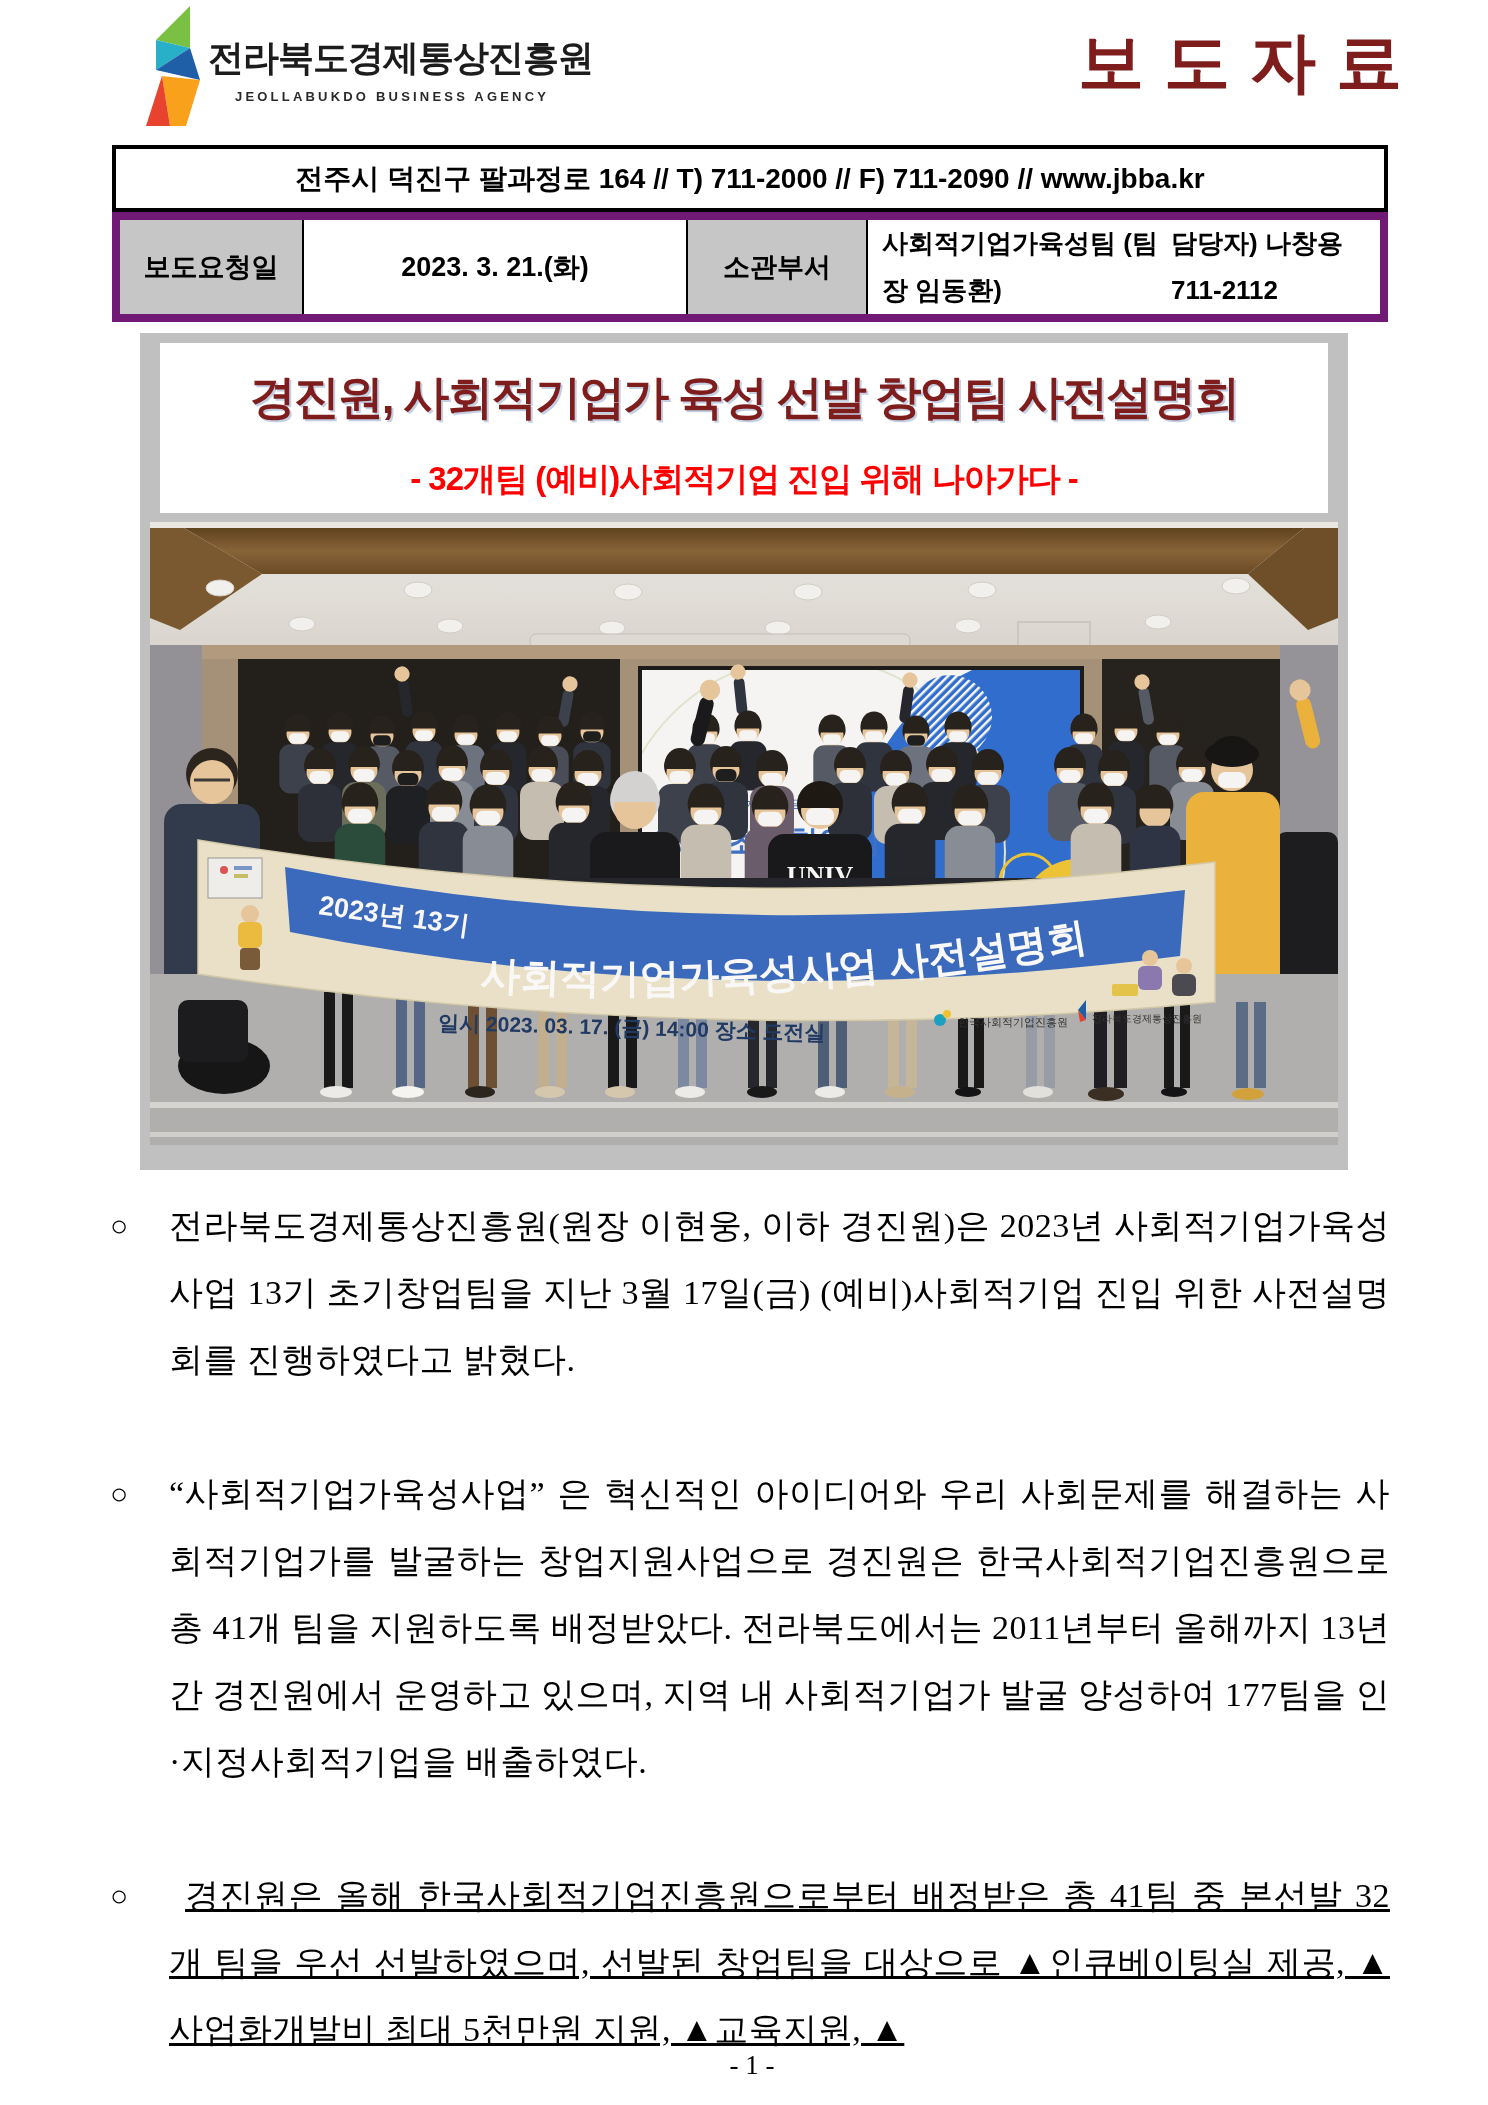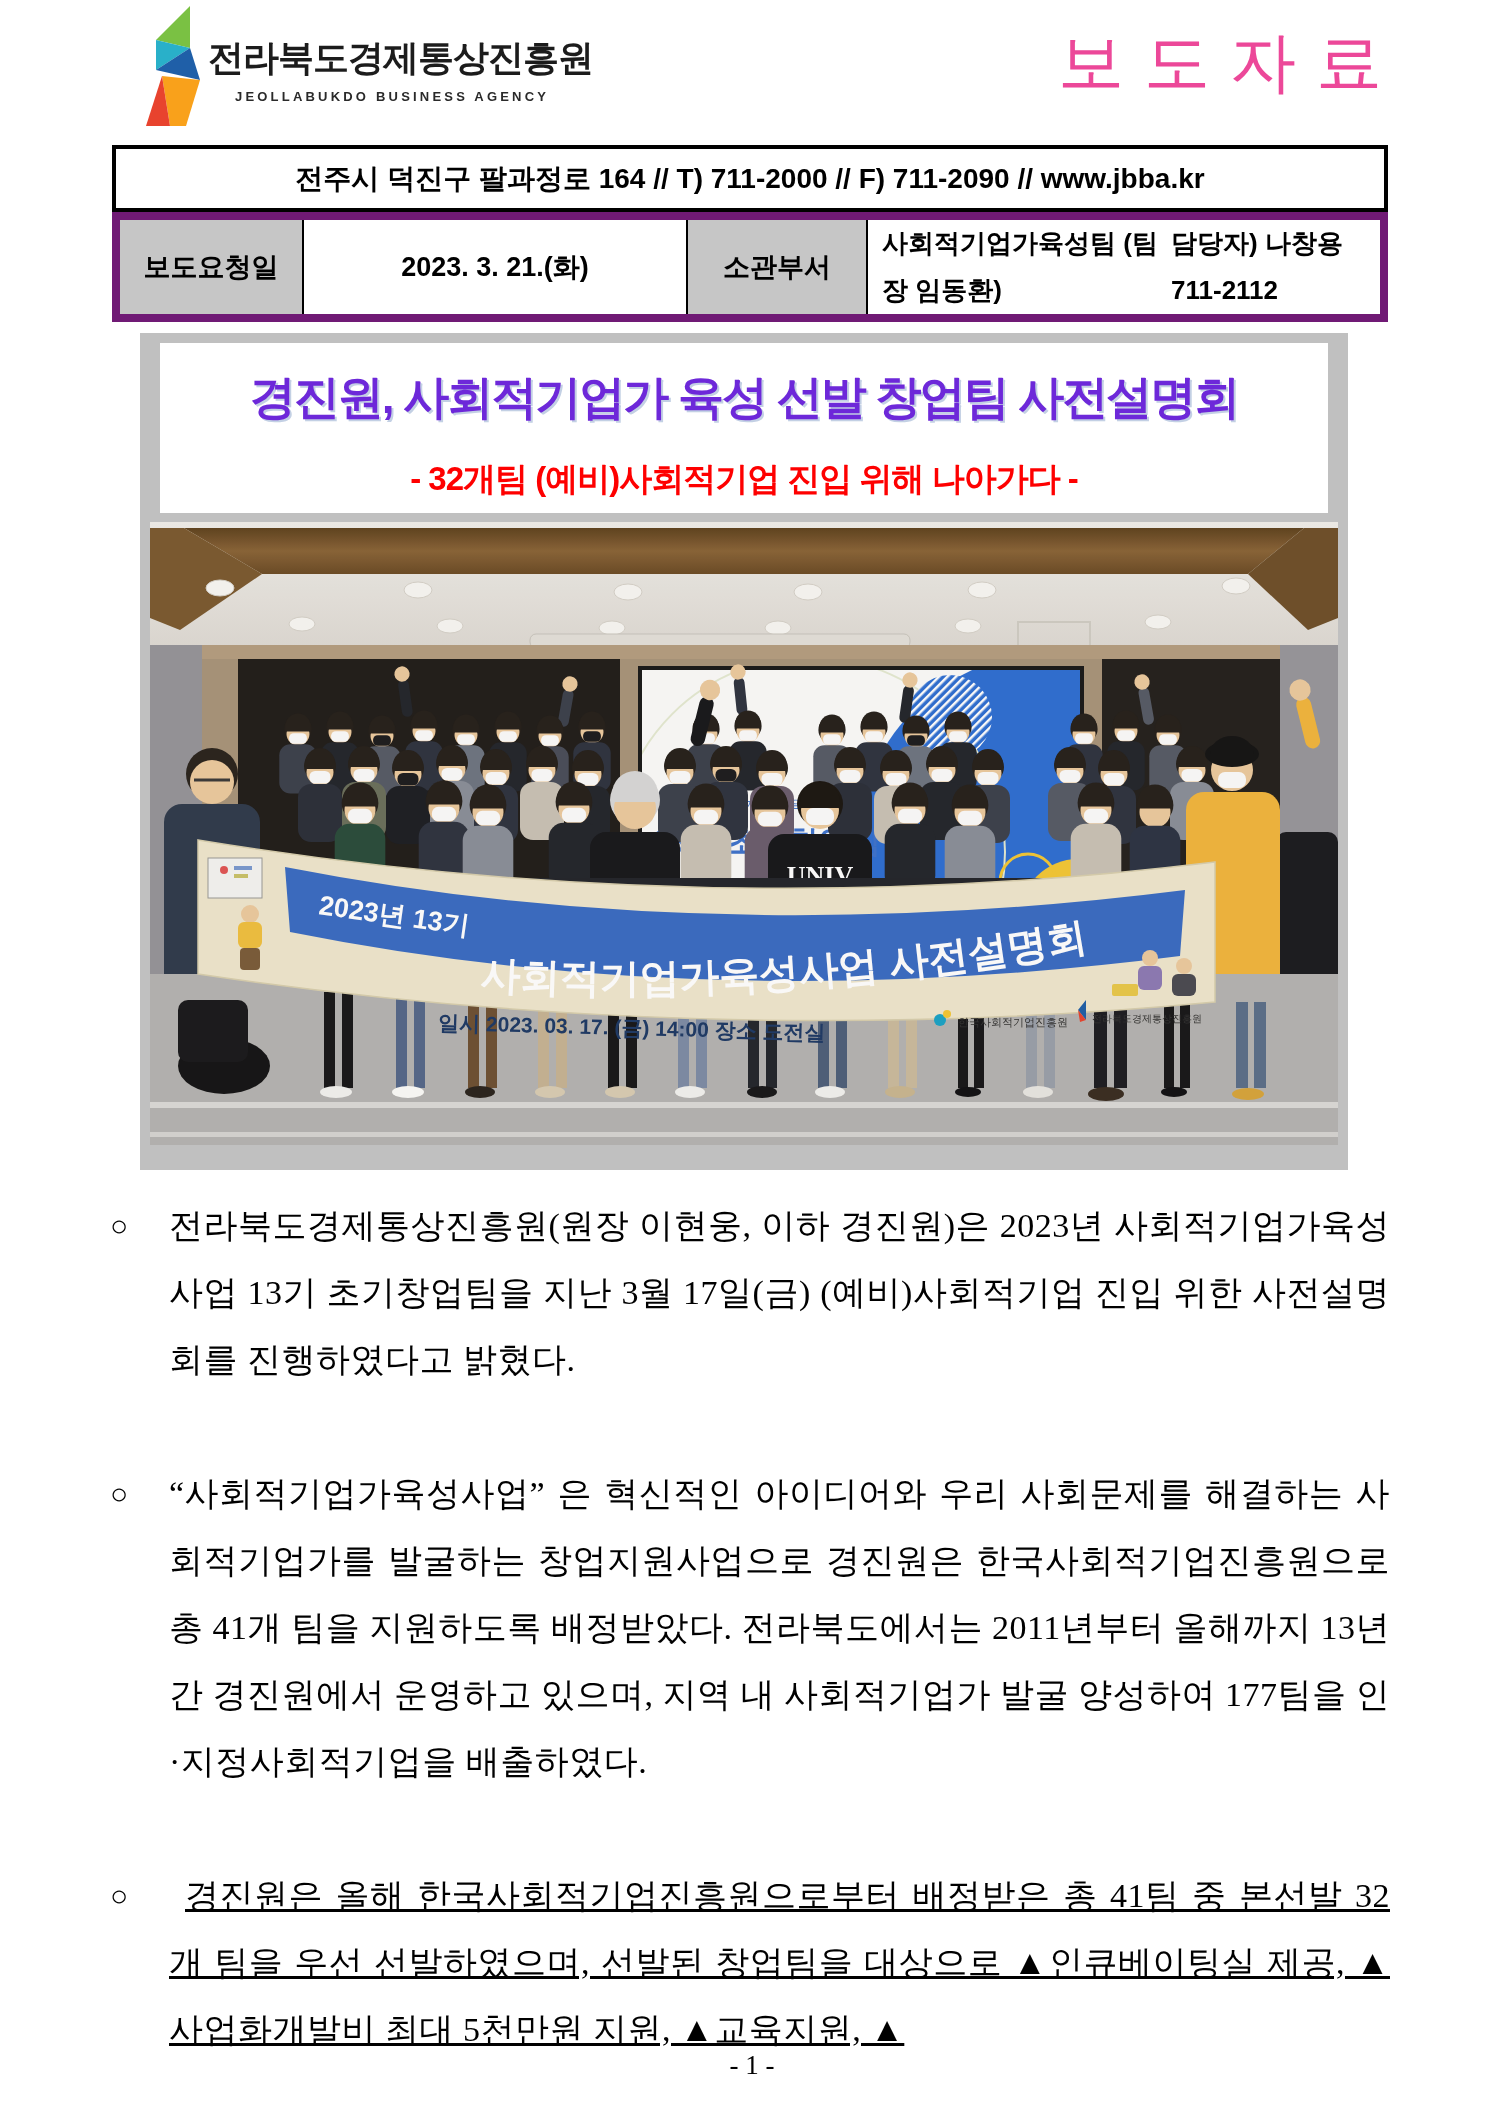--- a/index.html
+++ b/index.html
@@ -4,43 +4,43 @@
 <style>
   html,body{margin:0;padding:0;background:#ffffff;}
   .page{position:relative;width:1488px;height:2105px;background:#fff;overflow:hidden;
         font-family:"Liberation Sans", sans-serif;color:#000;padding-left:16px;}
 
   
   .logo-mark{position:absolute;left:138px;top:4px;width:66px;height:128px;}
   .org-block{position:absolute;left:208px;top:34px;}
   .org-kr{font-size:36px;font-weight:bold;letter-spacing:-1px;color:#1c1c1c;}
   .org-en{font-size:13px;font-weight:bold;letter-spacing:3.2px;color:#2a2a2a;margin-top:6px;margin-left:27px;}
-  .doc-type{position:absolute;right:102px;top:18px;font-size:66px;font-weight:400;
-            letter-spacing:20px;color:#ec4899;}
+  .doc-type{position:absolute;right:82px;top:18px;font-size:66px;font-weight:700;
+            letter-spacing:20px;color:#7f1d1d;}
 
   
   .addr{position:absolute;left:112px;top:145px;width:1276px;height:67px;border:4px solid #000;
         box-sizing:border-box;display:flex;align-items:center;justify-content:center;
         font-size:28px;font-weight:bold;letter-spacing:0px;}
 
   
   .itable{position:absolute;left:112px;top:212px;width:1276px;height:110px;border:8px solid #701a75;
           box-sizing:border-box;display:grid;grid-template-columns:182px 384px 180px 1fr;}
   .itable .cell{display:flex;align-items:center;justify-content:center;font-size:27px;font-weight:bold;
                 border-left:2px solid #000;box-sizing:border-box;}
   .itable .cell:first-child{border-left:none;}
   .itable .g{background:#c6c6c6;}
   .itable .dept{align-items:flex-start;justify-content:center;
                 padding-left:14px;line-height:1.8;font-size:26px;}
 
   
   .gray-box{position:absolute;left:140px;top:333px;width:1208px;height:837px;background:#c0c0c0;}
   .headline{position:absolute;left:160px;top:343px;width:1168px;height:170px;background:#fff;
             text-align:center;}
-  .headline .t{margin-top:24px;font-size:46px;font-weight:800;color:#6d28d9;letter-spacing:-2px;
+  .headline .t{margin-top:24px;font-size:46px;font-weight:800;color:#7f1d1d;letter-spacing:-2px;
                text-shadow:2px 2px 0 #c3d0e4;}
   .headline .s{margin-top:28px;font-size:33px;font-weight:800;color:#fe0000;letter-spacing:-1px;}
 
   
   .photo{position:absolute;left:150px;top:522px;width:1188px;height:623px;}
   .photo svg{display:block;width:100%;height:100%;}
 
   
   .bodytext{position:absolute;left:110px;top:1192px;width:1280px;
             font-family:"Liberation Serif","DejaVu Serif",serif;}

